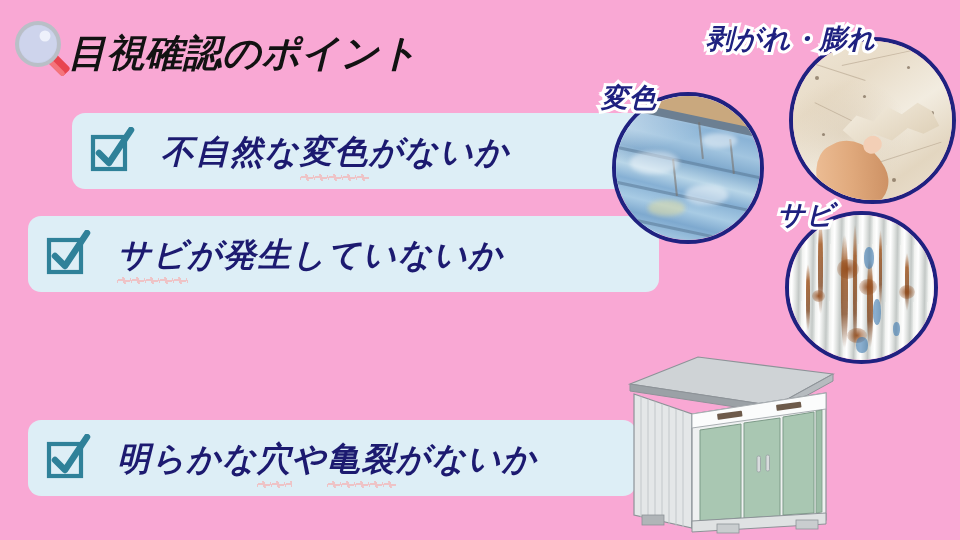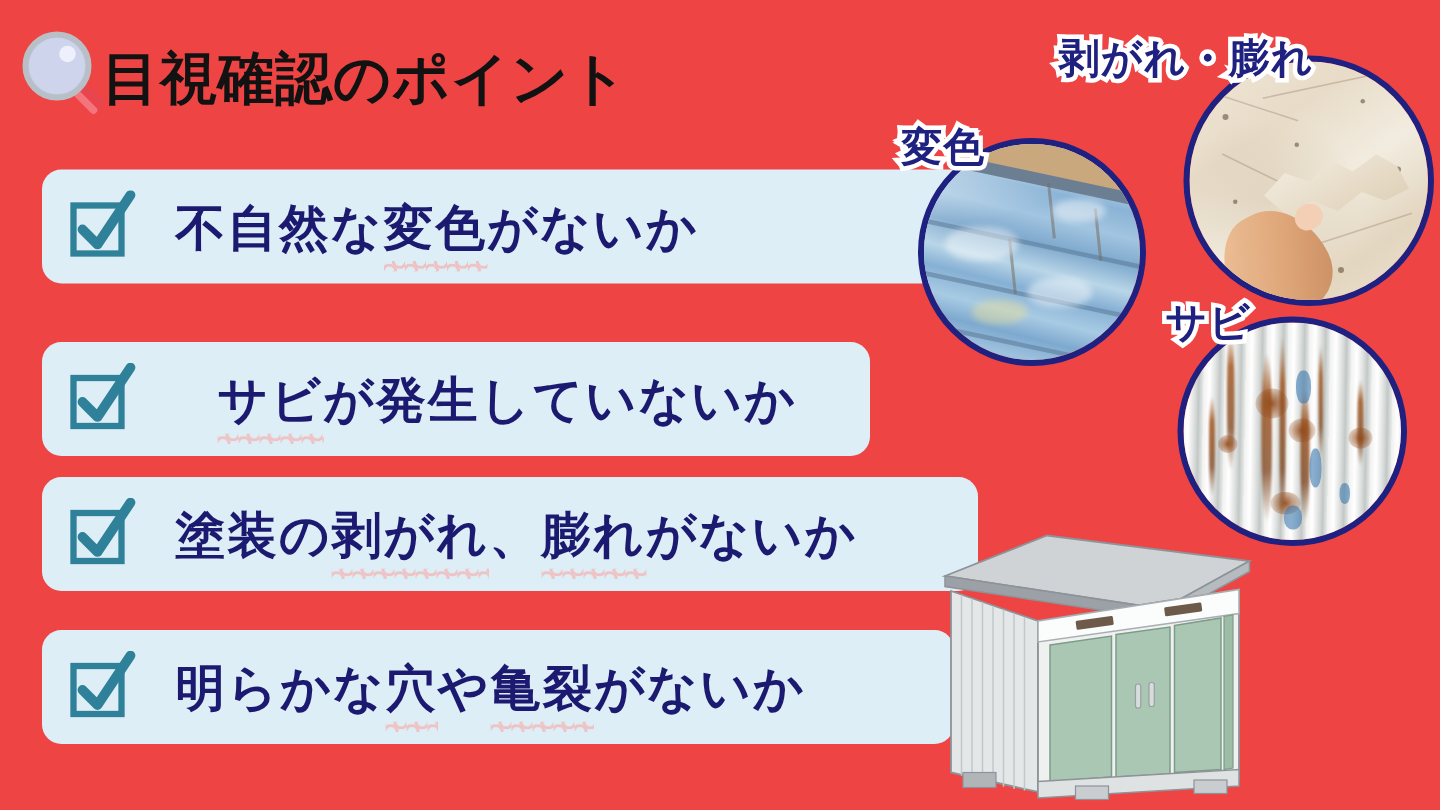--- a/index.html
+++ b/index.html
@@ -8,21 +8,22 @@
     background: #ffffff;
   }
   body {
     font-family: "Liberation Sans", "DejaVu Sans", sans-serif;
   }
   #stage {
     position: relative;
     width: 960px;
     height: 540px;
     overflow: hidden;
-    background: #ef4444;
+    background: #f9a8d4;
+    font-style: italic;
   }
 
   
   #title-row {
     position: absolute;
     left: 8px;
     top: 16px;
     width: 560px;
     height: 74px;
     display: flex;
@@ -47,22 +48,22 @@
   
   .check-band {
     position: absolute;
     left: 28px;
     height: 76px;
     background: #ddeef6;
     border-radius: 13px;
     display: flex;
     align-items: center;
   }
-  .check-band.w1 { width: 632px; top: 113px; }
-  .check-band.w2 { width: 552px; top: 228px; gap: 28px; }
+  .check-band.w1 { width: 632px; top: 113px; margin-left: 44px; }
+  .check-band.w2 { width: 631px; top: 216px; }
   .check-band.w3 { width: 624px; top: 318px; }
   .check-band.w4 { width: 608px; top: 420px; align-items: center; }
 
   .checkbox-icon {
     position: relative;
     flex: 0 0 auto;
     width: 46px;
     height: 46px;
     margin-left: 17px;
     margin-top: -3px;
@@ -308,31 +309,20 @@
       <svg width="46" height="46" viewBox="0 0 46 46">
         <rect x="4" y="10" width="32" height="32" fill="none" stroke="#2f8199" stroke-width="4.2"></rect>
         <path d="M10 26 L20 36 L42 3" fill="none" stroke="#2f8199" stroke-width="6.5" stroke-linecap="round" stroke-linejoin="round"></path>
       </svg>
     </div>
     <div class="item-text">
       <span class="wavy">サビ</span><span>が発生していないか</span>
     </div>
   </div>
 
-  <div class="check-band w3">
-    <div class="checkbox-icon">
-      <svg width="46" height="46" viewBox="0 0 46 46">
-        <rect x="4" y="10" width="32" height="32" fill="none" stroke="#2f8199" stroke-width="4.2"></rect>
-        <path d="M10 26 L20 36 L42 3" fill="none" stroke="#2f8199" stroke-width="6.5" stroke-linecap="round" stroke-linejoin="round"></path>
-      </svg>
-    </div>
-    <div class="item-text">
-      <span>塗装の</span><span class="wavy">剥がれ</span><span>、</span><span class="wavy">膨れ</span><span>がないか</span>
-    </div>
-  </div>
 
   <div class="check-band w4">
     <div class="checkbox-icon">
       <svg width="46" height="46" viewBox="0 0 46 46">
         <rect x="4" y="10" width="32" height="32" fill="none" stroke="#2f8199" stroke-width="4.2"></rect>
         <path d="M10 26 L20 36 L42 3" fill="none" stroke="#2f8199" stroke-width="6.5" stroke-linecap="round" stroke-linejoin="round"></path>
       </svg>
     </div>
     <div class="item-text">
       <span>明らかな</span><span class="wavy">穴</span><span>や</span><span class="wavy">亀裂</span><span>がないか</span>

